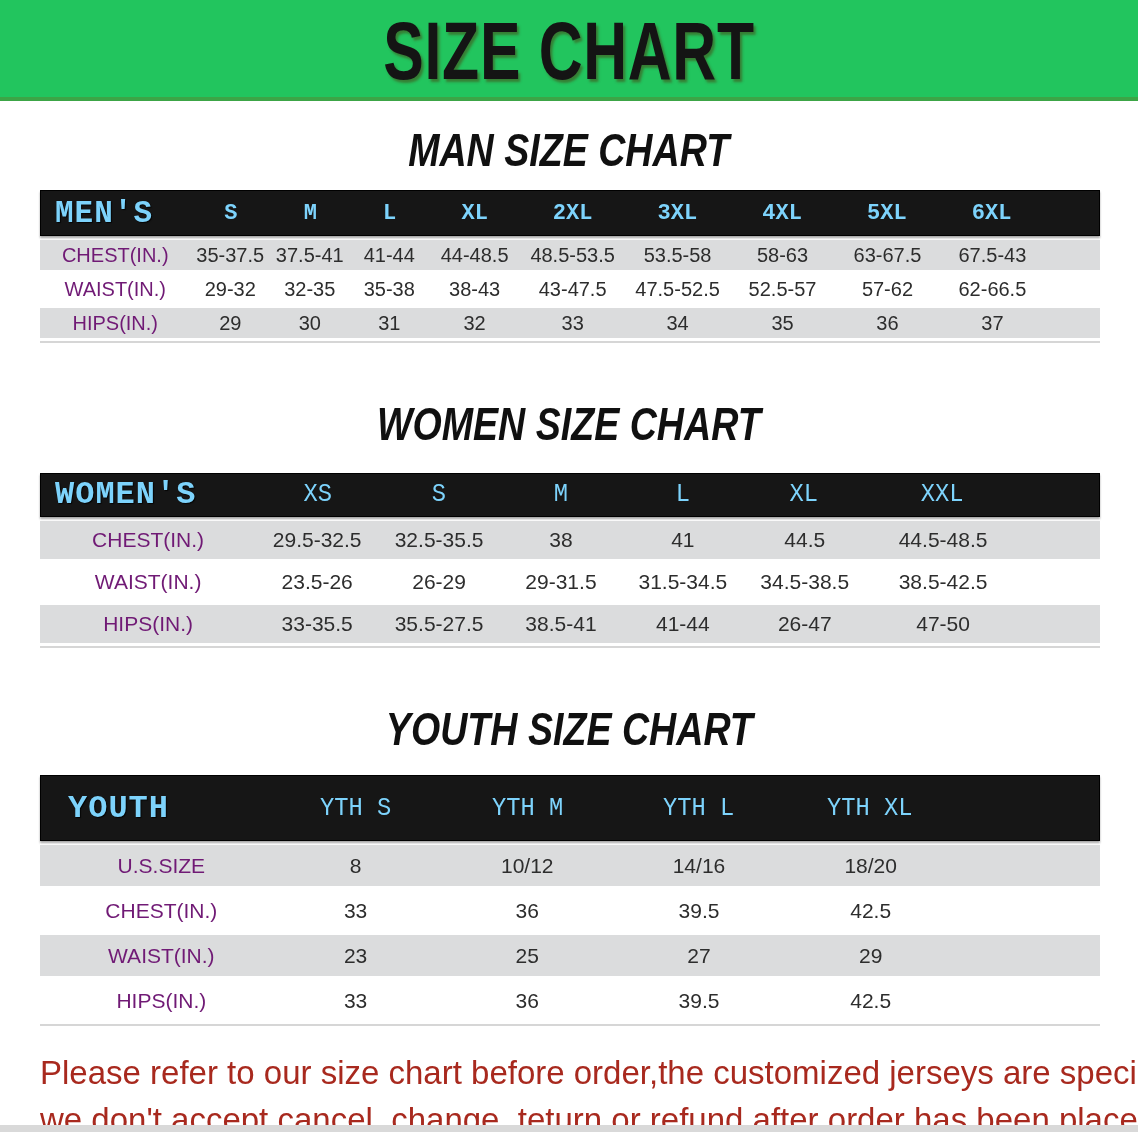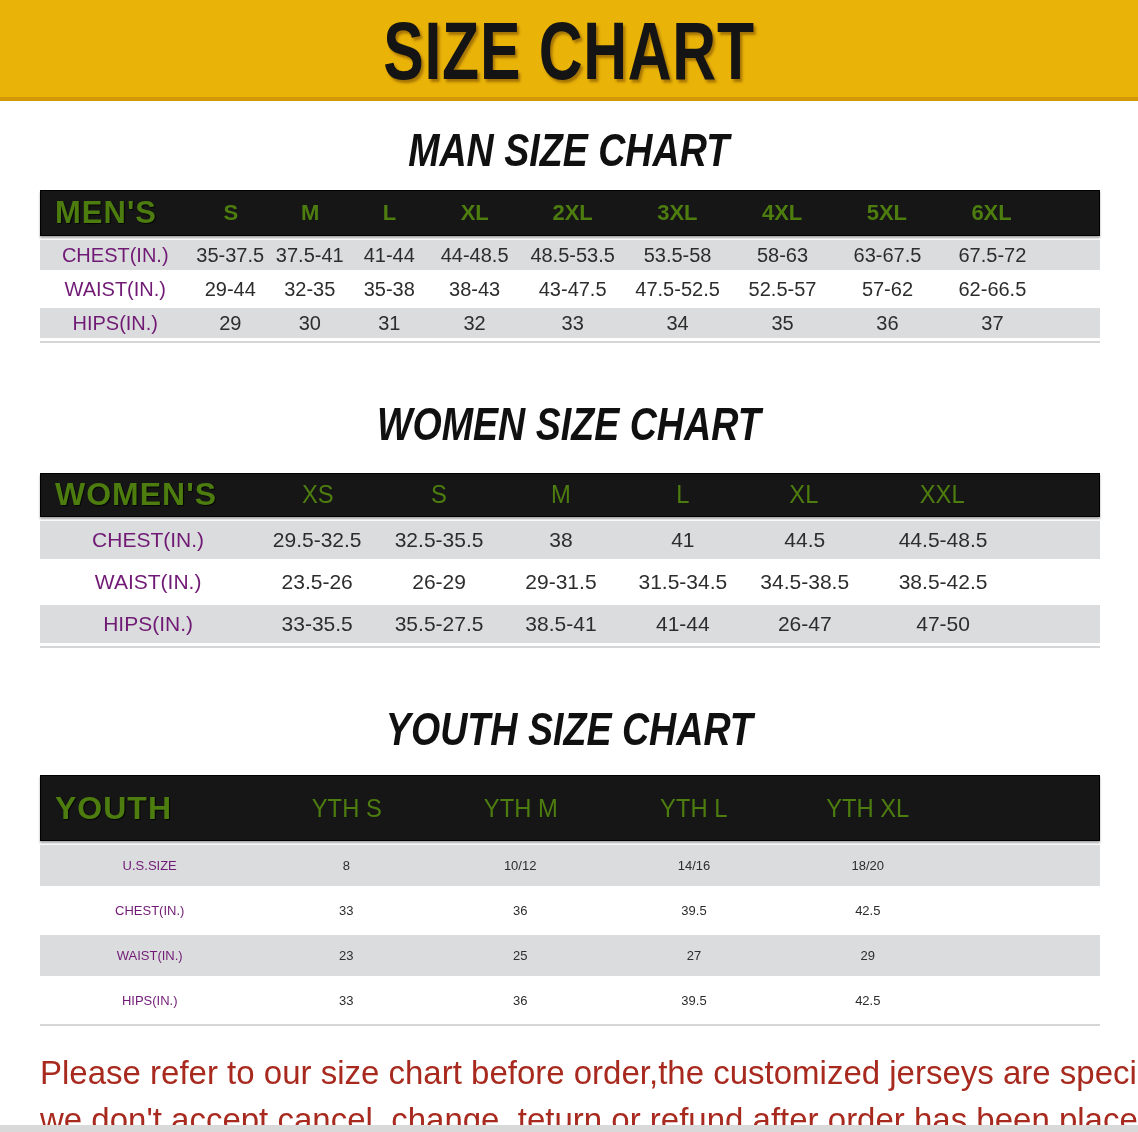--- a/index.html
+++ b/index.html
@@ -5,21 +5,21 @@
   * { margin: 0; padding: 0; box-sizing: border-box; }
   html, body { background: #ffffff; }
   body {
     width: 1138px; height: 1132px;
     font-family: "Liberation Sans", sans-serif;
     position: relative; overflow: hidden;
     color: #2b2b2b;
   }
   
   .banner {
-    height: 101px; background: #eab308;
+    height: 101px; background: #22c55e;
     display: flex; align-items: center; justify-content: center;
     box-shadow: inset 0 -4px 0 rgba(140,70,0,0.25);
   }
   .banner-title {
     font-size: 82px; font-weight: 700; color: #141414;
     line-height: 1; letter-spacing: 1px;
     display: inline-block; transform: scaleX(0.74);
     text-shadow: 3px 3px 3px rgba(80,40,0,0.45);
     white-space: nowrap;
   }
@@ -33,45 +33,46 @@
   .men-heading-wrap   { margin-top: 24px; }
   .women-heading-wrap { margin-top: 56px; }
   .youth-heading-wrap { margin-top: 56px; }
   
   .table { margin: 0 38px 0 40px; }
   .men-table   { margin-top: 16px; }
   .women-table { margin-top: 24px; }
   .youth-table { margin-top: 22px; }
   .grid-men   { display: grid; grid-template-columns: 14.2% 7.5% 7.5% 7.5% 8.6% 9.9% 9.9% 9.9% 9.9% 9.9%; }
   .grid-women { display: grid; grid-template-columns: 20.4% 11.5% 11.5% 11.5% 11.5% 11.5% 14.6%; }
-  .grid-youth { display: grid; grid-template-columns: 20.7% 16.4% 16.4% 16.4% 16.4%; }
+  .grid-youth { display: grid; grid-template-columns: 20.7% 16.4% 16.4% 16.4% 16.4%; padding-left: 13px; }
   .thead {
-    background: #161616; color: #4d7c0f;
+    background: #161616; color: #7dd3fc;
     align-items: center;
     border: 1px solid #000;
     box-shadow: 0 2px 2px rgba(0,0,0,0.35);
+    font-family: Liberation Mono, monospace;
   }
   .men-table   .thead { height: 46px; }
   .women-table .thead { height: 44px; }
   .youth-table .thead { height: 66px; }
   .tlabel {
     font-weight: 700; padding-left: 14px; white-space: nowrap;
     text-shadow: 1px 1px 1px rgba(0,0,0,0.8);
   }
   .men-table   .tlabel { font-size: 31px; letter-spacing: 1px; }
   .women-table .tlabel { font-size: 32px; letter-spacing: 1px; }
   .youth-table .tlabel { font-size: 32px; letter-spacing: 1px; }
   .hcell { text-align: center; white-space: nowrap; }
   .men-table   .hcell { font-size: 22px; font-weight: 700; }
   .women-table .hcell { font-size: 25px; font-weight: 400; transform: scaleX(0.95); }
   .youth-table .hcell { font-size: 25px; font-weight: 400; transform: scaleX(0.95); }
   .trow { align-items: center; margin-top: 4px; }
   .men-table   .trow { height: 30px; font-size: 20px; }
   .women-table .trow { height: 38px; font-size: 21px; }
-  .youth-table .trow { height: 41px; font-size: 13px; }
+  .youth-table .trow { height: 41px; font-size: 21px; }
   .trow.shade { background: #dbdcdd; }
   .trow.plain { background: #ffffff; }
   .rlabel { text-align: center; white-space: nowrap; color: #701a75; }
   .vcell  { text-align: center; white-space: nowrap; color: #2d2d2d; }
   .table-endline { border-bottom: 2px solid #d6d6d6; margin-top: 3px; }
   
   .note {
     margin-top: 24px; padding: 0 40px;
     font-size: 33px; line-height: 1.42;
     color: #a8291e; font-weight: 400;
@@ -112,25 +113,25 @@
     <div class="trow shade grid-men">
       <div class="rlabel">CHEST(IN.)</div>
       <div class="vcell">35-37.5</div>
       <div class="vcell">37.5-41</div>
       <div class="vcell">41-44</div>
       <div class="vcell">44-48.5</div>
       <div class="vcell">48.5-53.5</div>
       <div class="vcell">53.5-58</div>
       <div class="vcell">58-63</div>
       <div class="vcell">63-67.5</div>
-      <div class="vcell">67.5-72</div>
+      <div class="vcell">67.5-43</div>
     </div>
     <div class="trow plain grid-men">
       <div class="rlabel">WAIST(IN.)</div>
-      <div class="vcell">29-44</div>
+      <div class="vcell">29-32</div>
       <div class="vcell">32-35</div>
       <div class="vcell">35-38</div>
       <div class="vcell">38-43</div>
       <div class="vcell">43-47.5</div>
       <div class="vcell">47.5-52.5</div>
       <div class="vcell">52.5-57</div>
       <div class="vcell">57-62</div>
       <div class="vcell">62-66.5</div>
     </div>
     <div class="trow shade grid-men">

